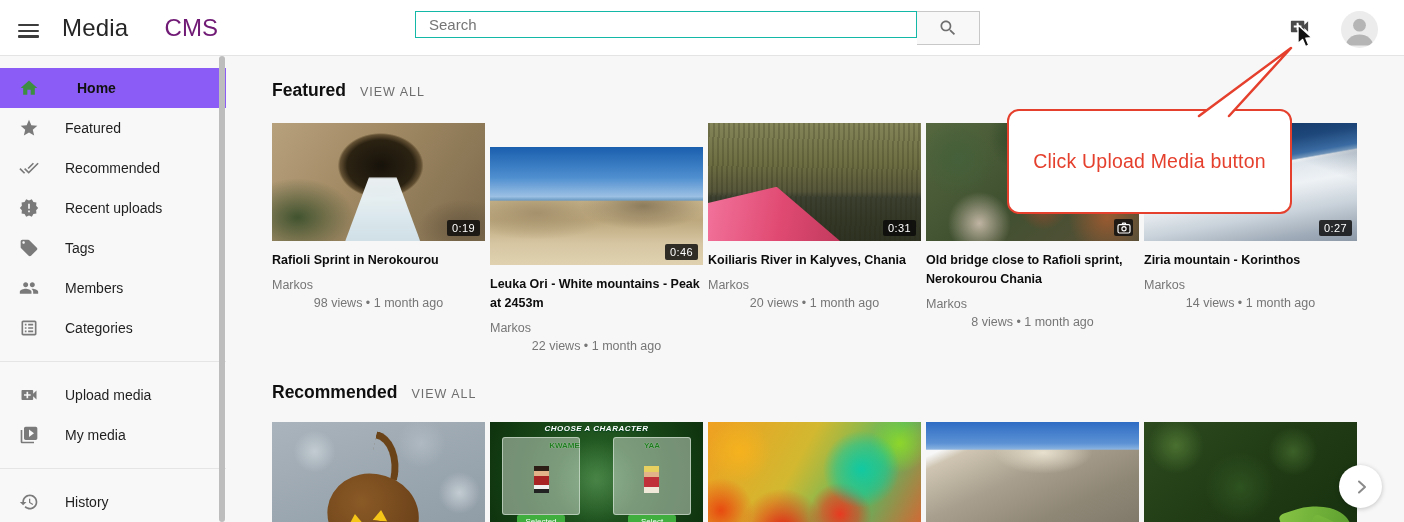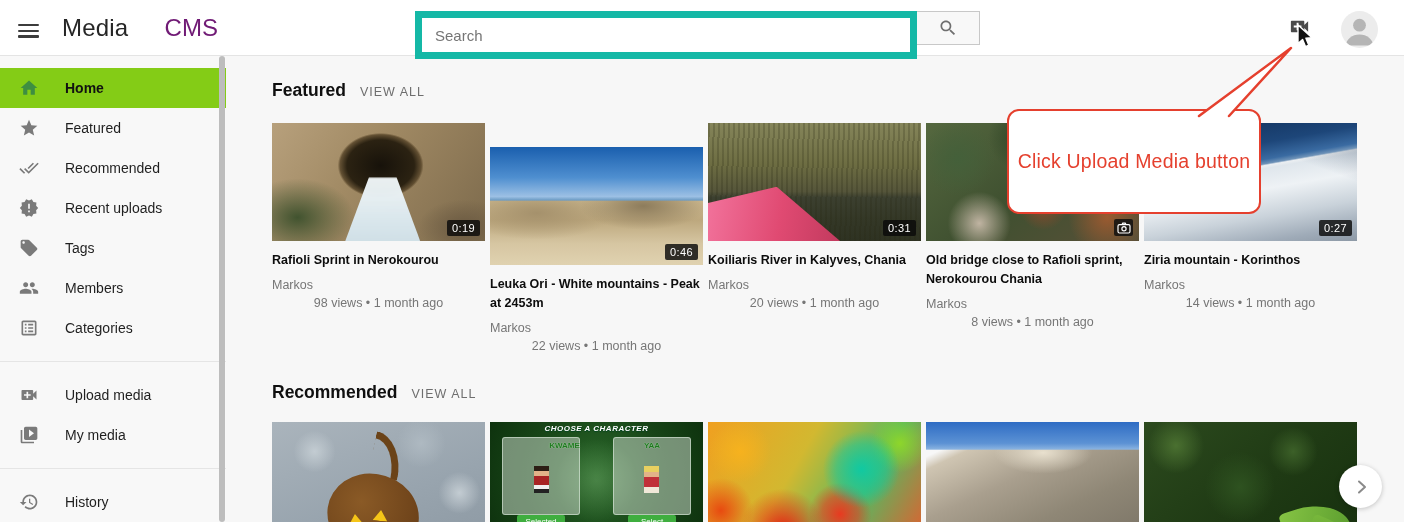--- a/index.html
+++ b/index.html
@@ -11,38 +11,38 @@
             background:#ffffff; border-bottom:1px solid #e4e4e4; z-index:10; }
   .hamburger { position:absolute; left:14px; top:16px; width:30px; height:26px;
                cursor:pointer; background:none; border:none; }
   .hamburger i { display:block; width:21px; height:2.4px; background:#3c3c3c;
                  margin:3.4px 0 0 4px; border-radius:1px; }
   .logo { position:absolute; left:62px; top:0; height:56px; line-height:56px;
           font-size:24px; letter-spacing:.2px; cursor:pointer; }
   .logo .lb { color:#262626; }
   .logo .lg { color:#701a75;margin-left:36px; }
   .searchwrap { position:absolute; left:415px; top:11px; width:565px; height:34px; display:flex; }
-  .searchinput { width:502px; height:27px; border:7px solid #14b8a6; background:#fff;
-                 font-size:15px; color:#333; padding:17px 13px; outline:none;
+  .searchinput { width:502px; height:27px; border:1px solid #14b8a6; background:#fff;
+                 font-size:15px; color:#333; padding:9px 13px; outline:none;
                  font-family:"Liberation Sans", sans-serif; }
   .searchinput::placeholder { color:#757575; }
   .searchbtn { width:63px; height:34px; border:1px solid #c8c8c8; border-left:none;
                background:#f8f8f8; display:flex; align-items:center; justify-content:center;
                cursor:pointer; }
   .uploadbtn { position:absolute; left:1286px; top:15px; width:26px; height:26px;
                background:none; border:none; cursor:pointer; }
   .avatarbtn { position:absolute; left:1341px; top:11px; width:37px; height:37px;
                border:none; background:none; padding:0; border-radius:50%; cursor:pointer; }
 
   
   .sidebar { position:absolute; left:0; top:56px; width:226px; height:466px;
              background:#f8f8f8; z-index:5; }
   .snav { padding-top:12px; }
   .sitem { height:40px; display:flex; align-items:center; padding-left:19px; cursor:pointer; }
-  .sitem.active { background:#84cc16; }
+  .sitem.active { background:#8b5cf6;gap:12px; }
   .sitem .sicon { width:20px; height:20px; flex:0 0 20px; }
   .sitem .slabel { margin-left:26px; font-size:14px; color:#1f1f1f; }
   .sitem.active .slabel { font-weight:bold; color:#111; }
   .sdivider { height:1px; background:#e5e5e5; margin:13px 0; }
   .sscroll { position:absolute; left:219px; top:0; width:6px; height:466px;
              background:#bdbdbd; border-radius:3px; cursor:pointer; }
 
   
   .content { position:absolute; left:226px; top:56px; width:1178px; height:466px;
              padding:24px 0 0 46px; background:#f7f7f7; }
@@ -159,21 +159,21 @@
   .th-r5::after { content:""; position:absolute; right:-8px; bottom:-22px; width:60px; height:38px;
       background:linear-gradient(150deg,#79b93c,#4e8c28); border-radius:10% 75% 10% 75%;
       transform:rotate(24deg); }
 
   
   .nextbtn { position:absolute; left:1339px; top:465px; width:43px; height:43px;
       border-radius:50%; background:#fff; border:none; cursor:pointer; z-index:30;
       box-shadow:0 1px 5px rgba(0,0,0,.22); display:flex; align-items:center; justify-content:center; }
 
   
-  .callout { position:absolute; left:1007px; top:109px; width:254px; height:105px;
+  .callout { position:absolute; left:1007px; top:109px; width:285px; height:105px;
       background:#fff; border:2.5px solid #e5402e; border-radius:12px; z-index:40;
       display:flex; align-items:center; justify-content:center; }
   .callout-text { color:#e5402e; font-size:19.5px; letter-spacing:.2px; }
   .callout-tail { position:absolute; left:1180px; top:40px; z-index:45; pointer-events:none; }
 
   
   .cursor { position:absolute; left:1294px; top:24px; z-index:60; pointer-events:none; }
 </style>
 </head>
 <body>

